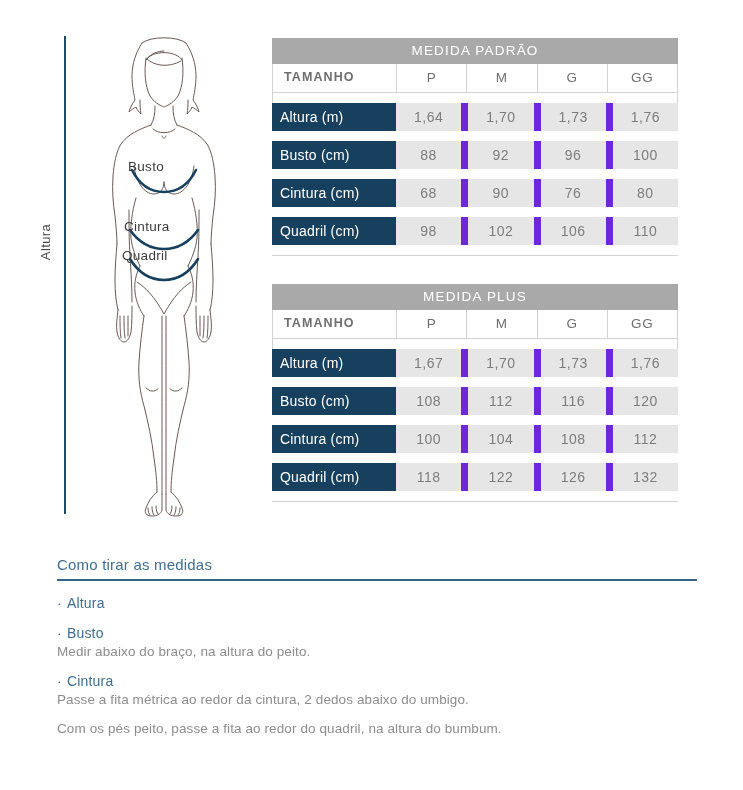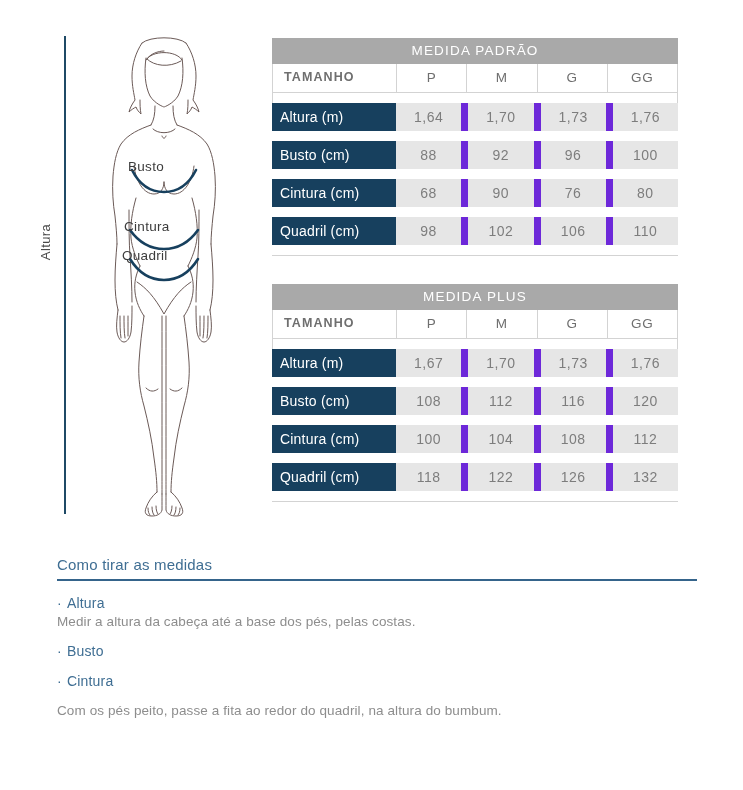--- a/index.html
+++ b/index.html
@@ -396,31 +396,32 @@
 </div>
 
 <div id="howto">
   <div id="howto-title">Como tirar as medidas</div>
   <div id="howto-rule"></div>
 
   <div class="howto-item">
     <div class="howto-item-title">
       <span class="bullet">·</span><span>Altura</span>
     </div>
-    <div class="howto-item-text">Medir a altura da cabeça até a base dos pés, pelas costas.</div>
   </div>
 
   <div class="howto-item">
     <div class="howto-item-title">
       <span class="bullet">·</span><span>Busto</span>
     </div>
+    <div class="howto-item-text">Medir abaixo do braço, na altura do peito.</div>
   </div>
 
   <div class="howto-item">
     <div class="howto-item-title">
       <span class="bullet">·</span><span>Cintura</span>
     </div>
+    <div class="howto-item-text">Passe a fita métrica ao redor da cintura, 2 dedos abaixo do umbigo.</div>
   </div>
 
   <div class="howto-item">
     <div class="howto-item-text">Com os pés peito, passe a fita ao redor do quadril, na altura do bumbum.</div>
   </div>
 </div>
 
 </body></html>

